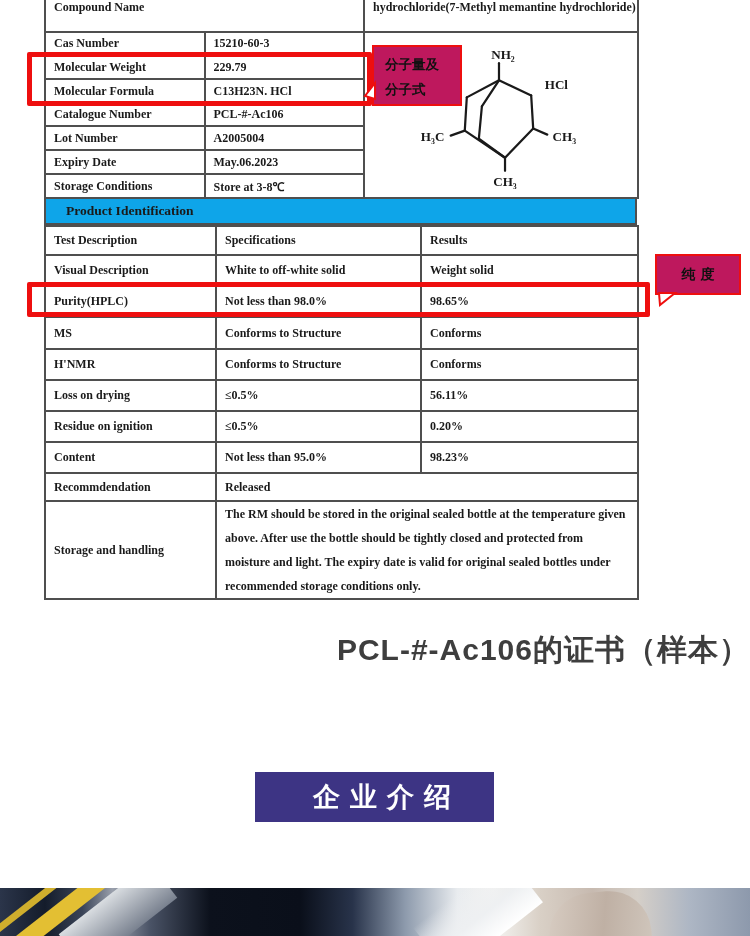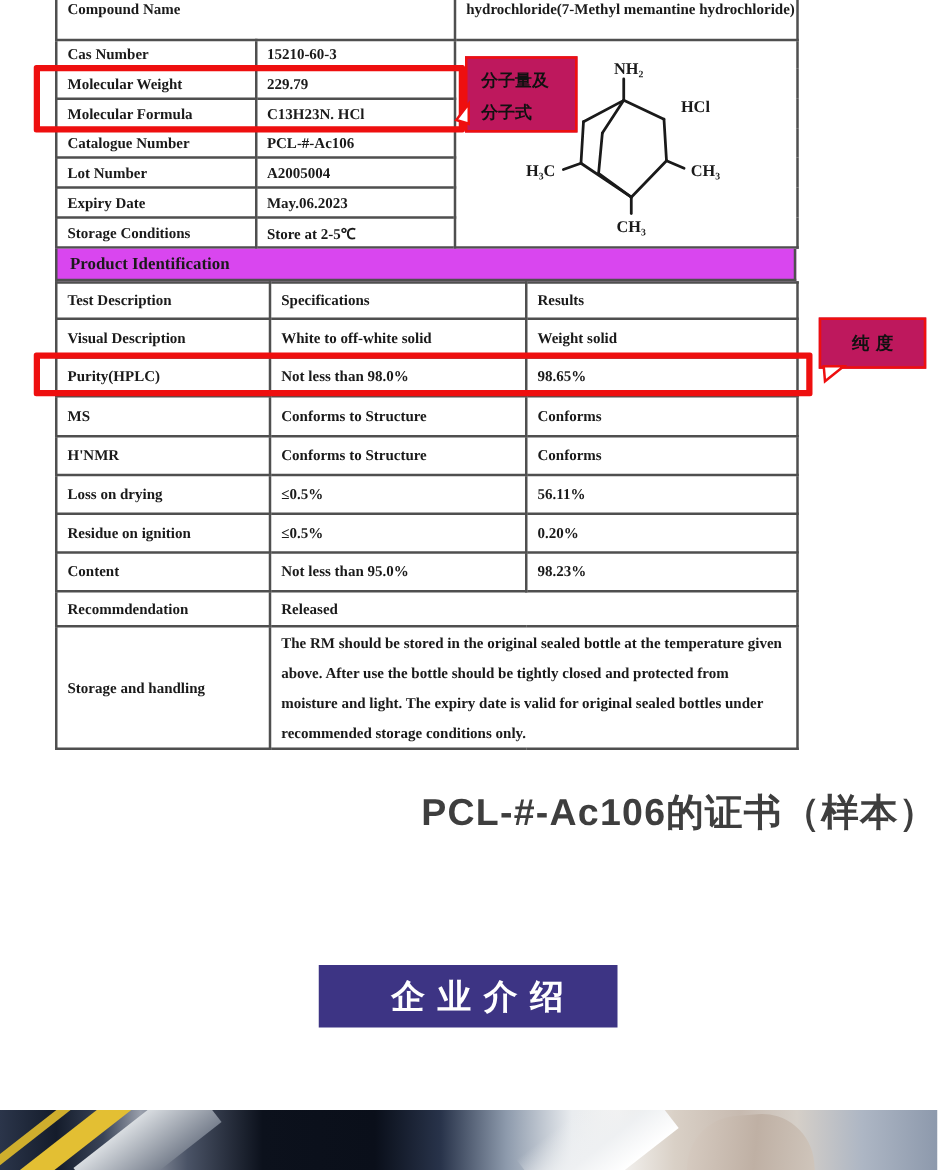--- a/index.html
+++ b/index.html
@@ -16,22 +16,22 @@
     border:2px solid #4f4f4f; vertical-align:middle;
     font-weight:bold; font-size:12px; padding:0 6px 0 8px;
     overflow:hidden; white-space:nowrap;
   }
   .h50{height:50px}.h23{height:23px}.h24{height:24px}
   .h29{height:29px}.h31{height:31px}.h32{height:32px}.h28{height:28px}.h95{height:95px}
   td.cmpval { position:relative; vertical-align:bottom; padding-bottom:4px; font-size:11px; }
   td.structcell { position:relative; padding:0; }
   .section-hdr {
     width:593px; height:26px; border:2px solid #4f4f4f; border-top:none;
-    font-weight:bold; font-size:13.5px; line-height:24px; padding-left:10px;
-    background:#d946ef;
+    font-weight:bold; font-size:13.5px; line-height:24px; padding-left:20px;
+    background:#0ea5e9;
   }
   table.cert.specs td { white-space:normal; }
   td.wrapcell { white-space:normal; line-height:24px; font-size:11.7px; padding:4px 10px 4px 10px; }
   
   .struct-svg { position:absolute; left:0; top:0; width:100%; height:100%; }
   .struct-svg text { font-family:"Liberation Serif", serif; font-weight:bold; font-size:13px; fill:#1a1a1a; }
   
   .red-box { position:absolute; border:5px solid #ee0f0f; border-radius:2px; z-index:5; }
   #red-box-mw { left:27px; top:52px; width:345px; height:54px; }
   #red-box-purity { left:27px; top:282px; width:623px; height:35px; }
@@ -135,21 +135,21 @@
       <tr>
         <td class="h24">Lot Number</td>
         <td class="h24">A2005004</td>
       </tr>
       <tr>
         <td class="h24">Expiry Date</td>
         <td class="h24">May.06.2023</td>
       </tr>
       <tr>
         <td class="h24">Storage Conditions</td>
-        <td class="h24">Store at 2-5℃</td>
+        <td class="h24">Store at 3-8℃</td>
       </tr>
     </tbody>
       </table>
 
     <div class="section-hdr">Product Identification</div>
 
     <table class="cert specs">
       <tbody>
           <tr>
         <td class="h29" style="width:171px">Test Description</td>

